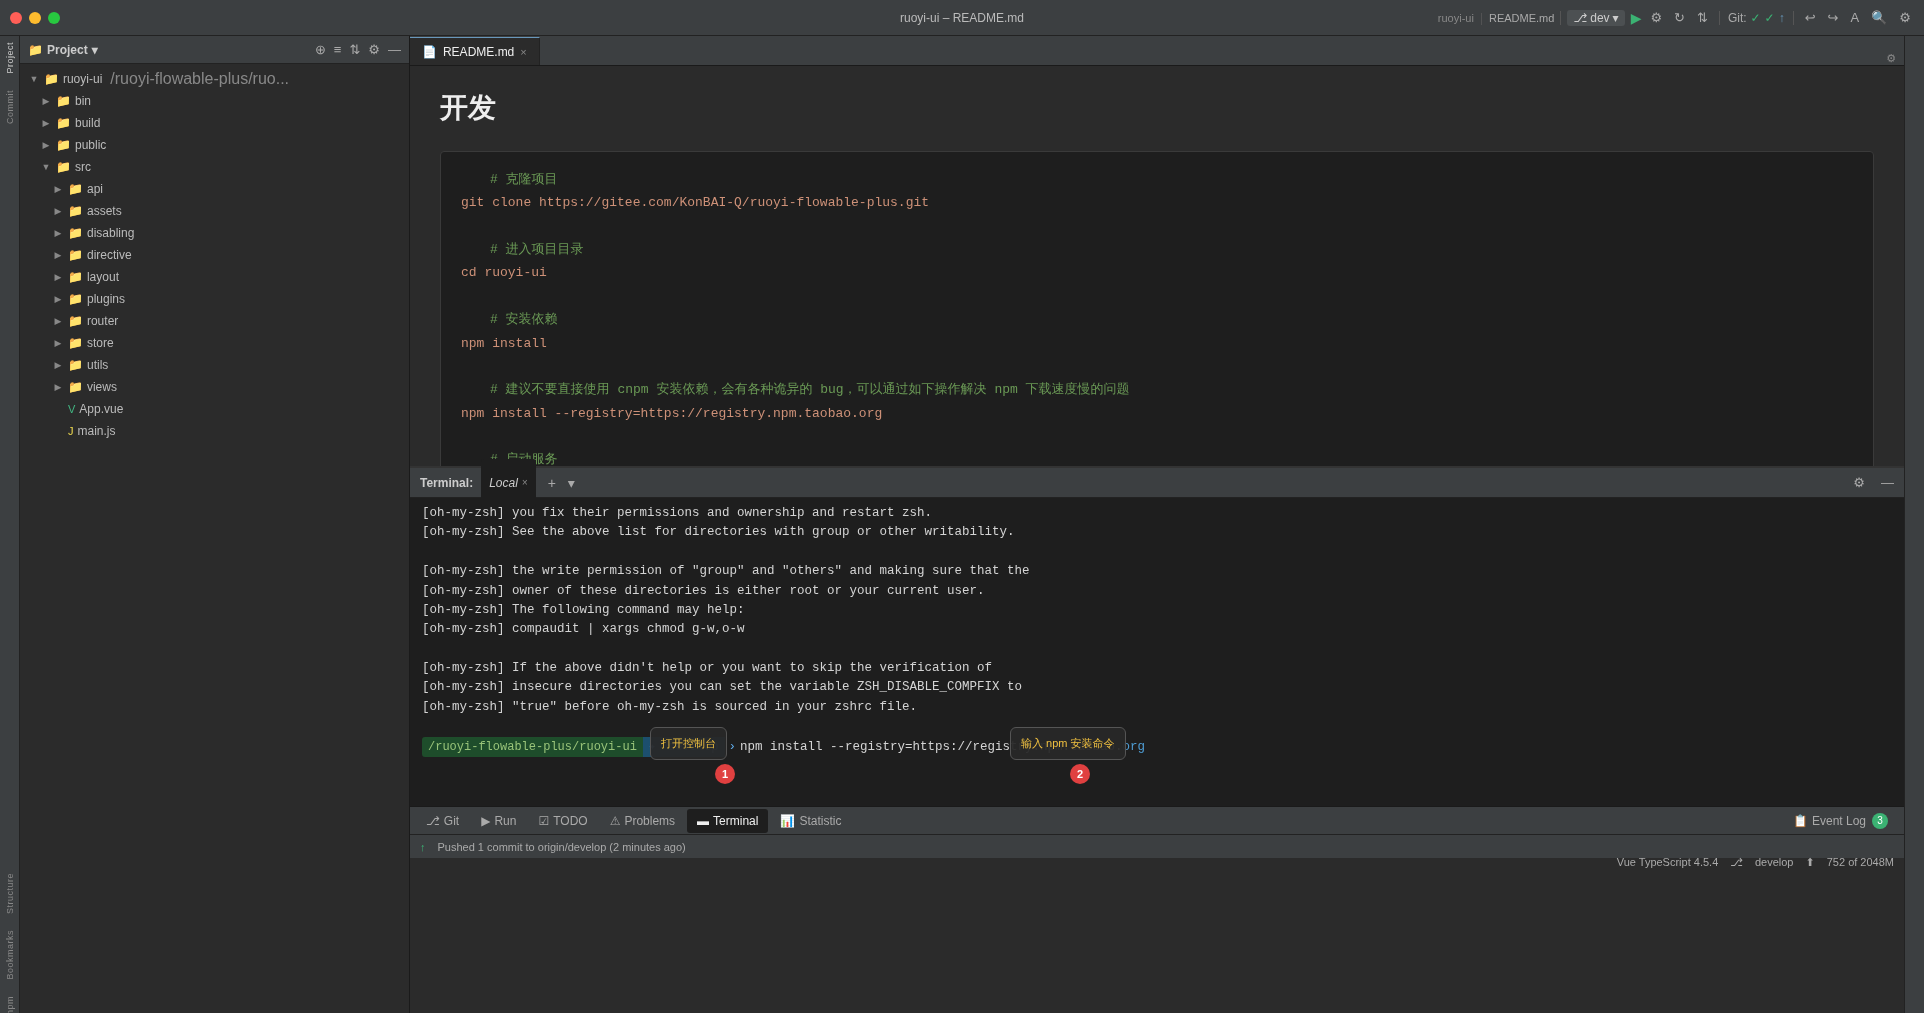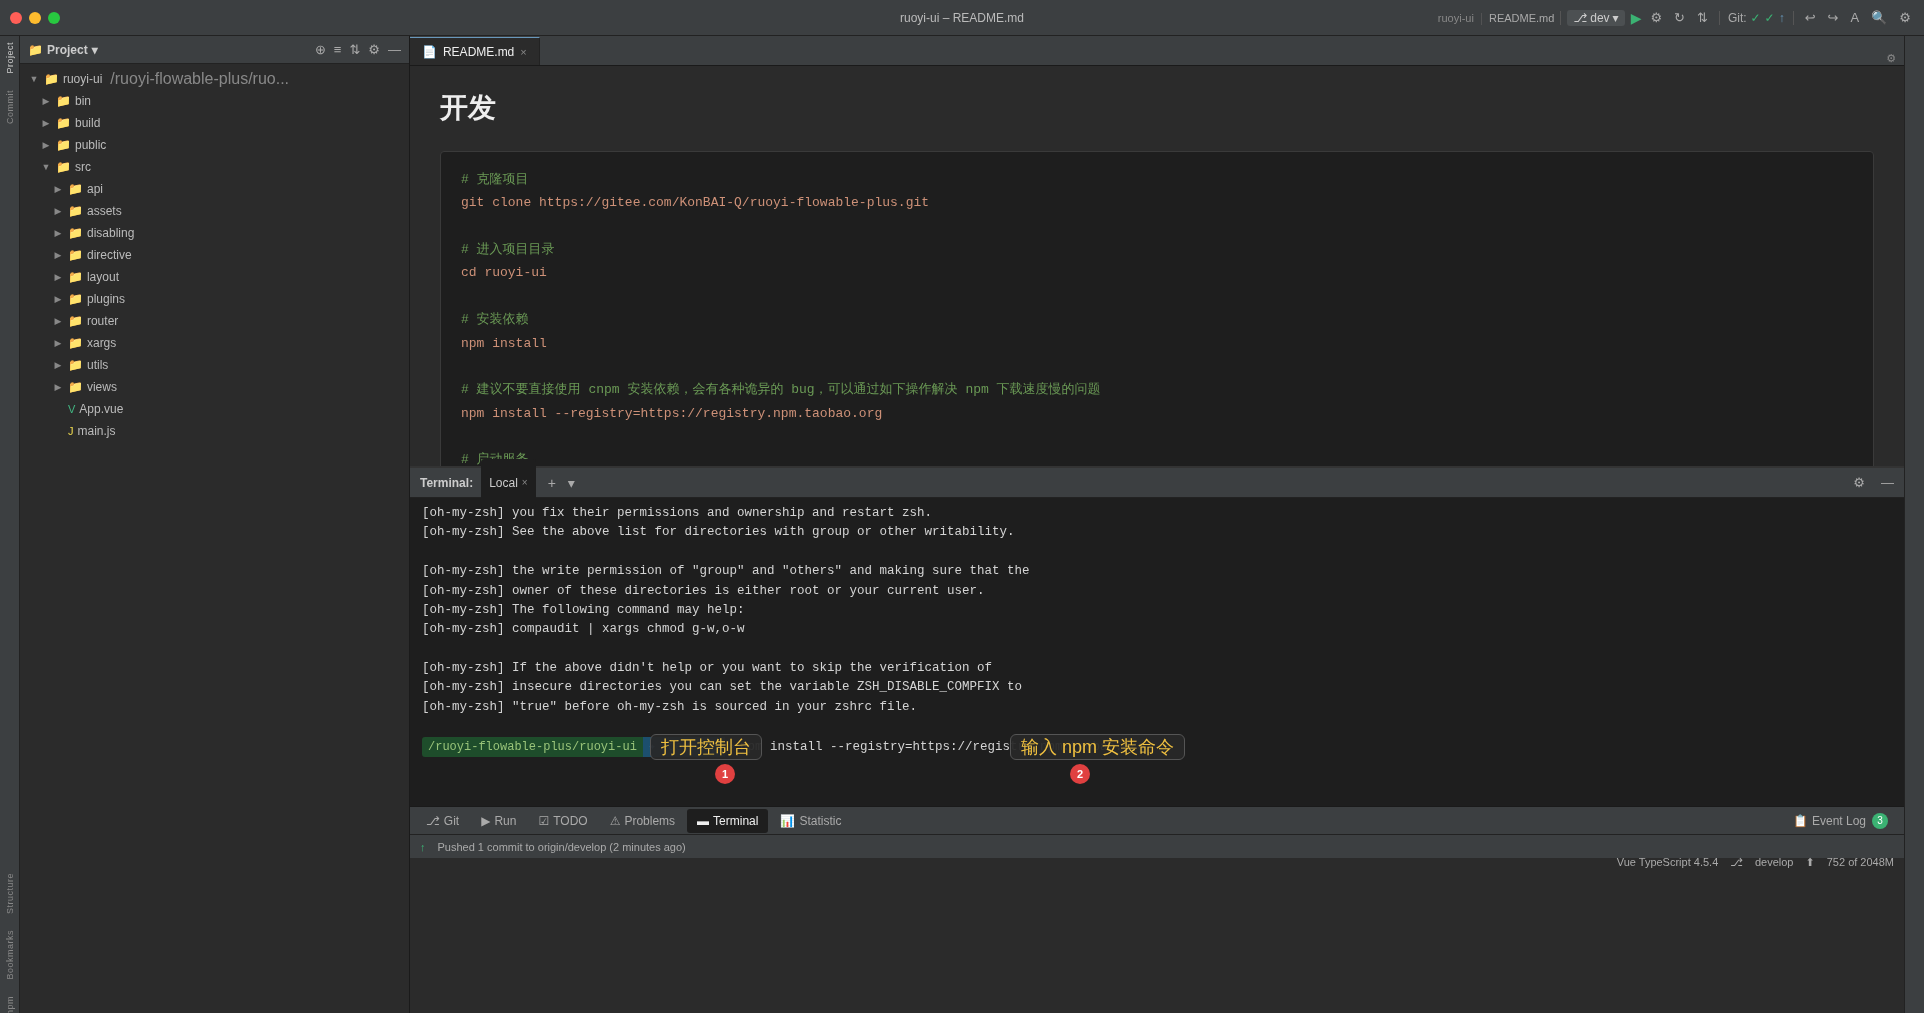--- a/index.html
+++ b/index.html
@@ -158,21 +158,21 @@
       background: #1e1e1e;
       border: 1px solid #3a3a3a;
       border-radius: 4px;
       padding: 16px 20px;
       font-family: 'Courier New', Courier, monospace;
       font-size: 13px;
       color: #d4d4d4;
       line-height: 1.8;
       margin-bottom: 20px;
     }
-    .code-comment { color: #6a9955; }
+    .code-comment { color: #6a9955; margin-left: 29px; }
     .code-cmd { color: #ce9178; margin-top: 32px; }
 
     
     .terminal-section {
       height: 340px;
       background: #1e1e1e;
       display: flex;
       flex-direction: column;
       border-top: 2px solid #333;
     }
@@ -192,20 +192,21 @@
     }
     .terminal-tab {
       display: flex;
       align-items: center;
       gap: 4px;
       background: #1e1e1e;
       padding: 17px 8px;
       border-radius: 3px;
       font-size: 12px;
       color: #ccc;
+      font-style: italic;
     }
     .terminal-tab .close { color: #888; font-size: 10px; }
     .term-btn {
       color: #aaa;
       font-size: 14px;
       cursor: pointer;
       margin-left: 4px;
     }
     .terminal-settings {
       margin-left: auto;
@@ -251,22 +252,22 @@
 
     
     .annotation-container {
       position: relative;
     }
     .annotation-bubble {
       position: absolute;
       background: rgba(40,40,40,0.95);
       border: 1px solid #555;
       border-radius: 6px;
-      padding: 0 10px;
-      font-size: 18px;
+      padding: 8px 10px;
+      font-size: 11px;
       color: #f0c040;
       white-space: nowrap;
       pointer-events: none;
       z-index: 100;
     }
     .annotation-circle {
       width: 20px; height: 20px;
       border-radius: 50%;
       background: #e04040;
       color: white;
@@ -541,21 +542,21 @@
 
       <div class="tree-item indent-3">
         <span class="tree-arrow">▶</span>
         <span class="folder-icon">📁</span>
         <span>router</span>
       </div>
 
       <div class="tree-item indent-3">
         <span class="tree-arrow">▶</span>
         <span class="folder-icon">📁</span>
-        <span>xargs</span>
+        <span>store</span>
       </div>
 
       <div class="tree-item indent-3">
         <span class="tree-arrow">▶</span>
         <span class="folder-icon">📁</span>
         <span>utils</span>
       </div>
 
       <div class="tree-item indent-3">
         <span class="tree-arrow">▶</span>

